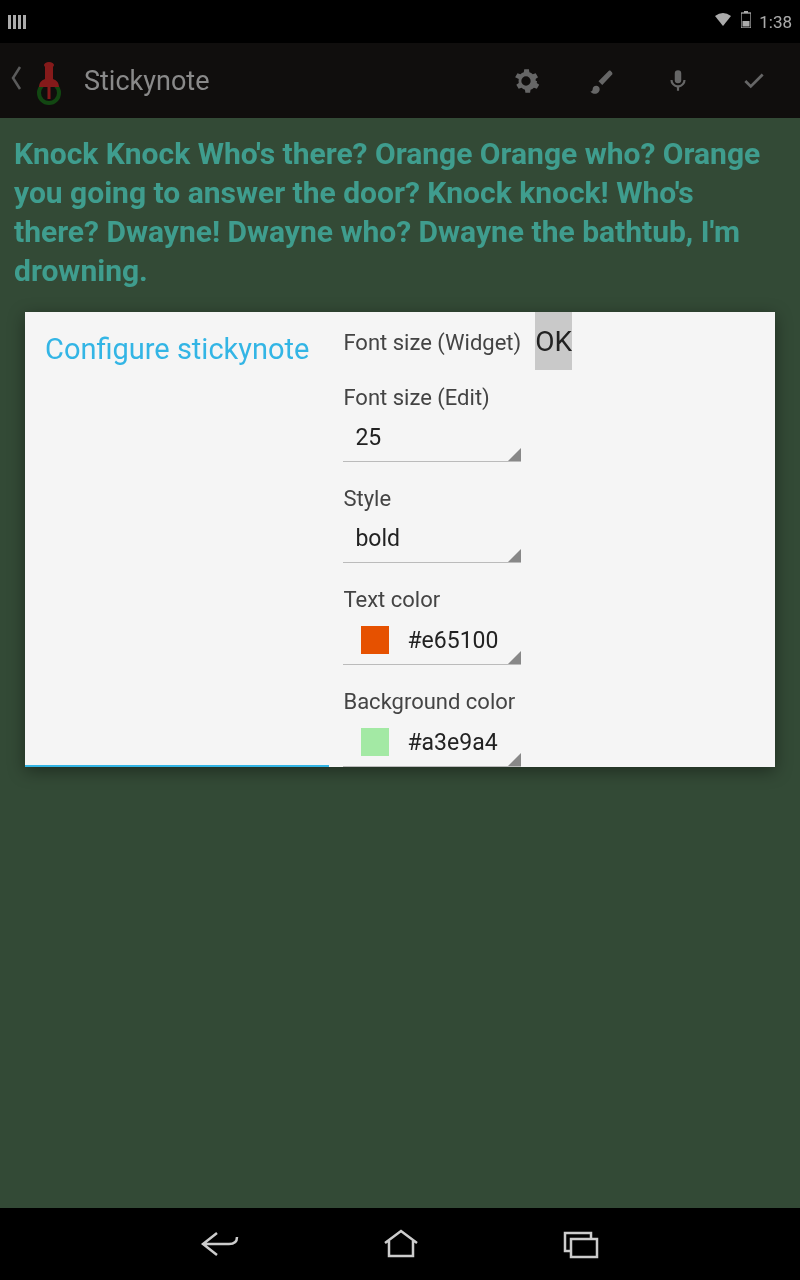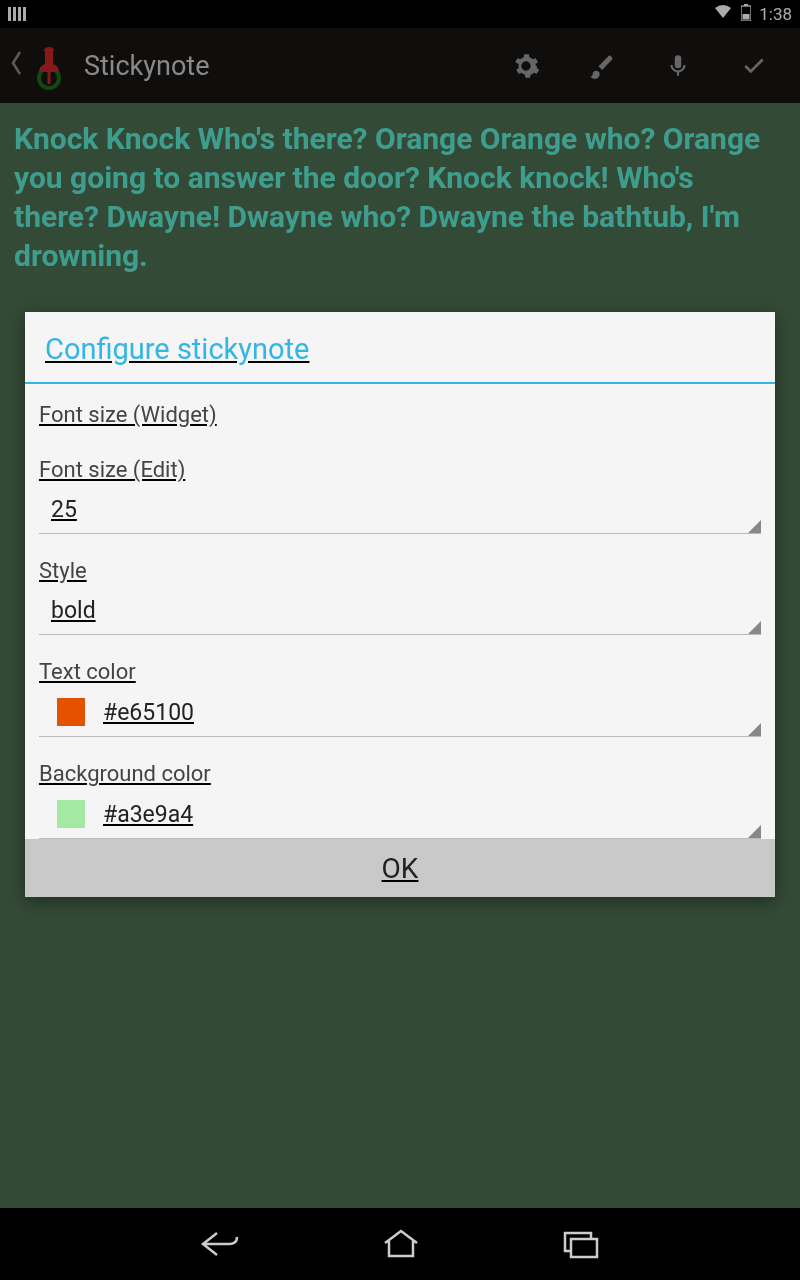--- a/index.html
+++ b/index.html
@@ -1,21 +1,21 @@
 <!DOCTYPE html>
 <html><head>
 <meta charset="utf-8">
 <style>
   * { box-sizing: border-box; margin: 0; padding: 0; }
   html, body { width: 800px; height: 1280px; overflow: hidden; font-family: Roboto, Arial, sans-serif; }
   body { background: #4d6f51; position: relative; }
 
   
   .status-bar {
-    height: 28px;
+    height: 43px;
     background: #000;
     display: flex;
     align-items: center;
     justify-content: space-between;
     padding: 0 8px;
     color: #fff;
     font-size: 17px;
   }
   .status-left { display: flex; align-items: center; gap: 4px; }
   .status-right { display: flex; align-items: center; gap: 8px; }
@@ -56,22 +56,21 @@
 
   
   .dialog {
     position: absolute;
     top: 312px;
     left: 25px;
     right: 25px;
     background: #f5f5f5;
     box-shadow: 0 4px 16px rgba(0,0,0,0.4);
     display: flex;
-    flex-direction: column;
-    text-decoration: underline;
+    flex-direction: row;
   }
   .dialog-title {
     color: #33b5e5;
     font-size: 29px;
     padding: 20px 20px 16px 20px;
     border-bottom: 2px solid #33b5e5;
     font-weight: 400;
   }
   .dialog-body {
     padding: 12px 14px 0 14px;

